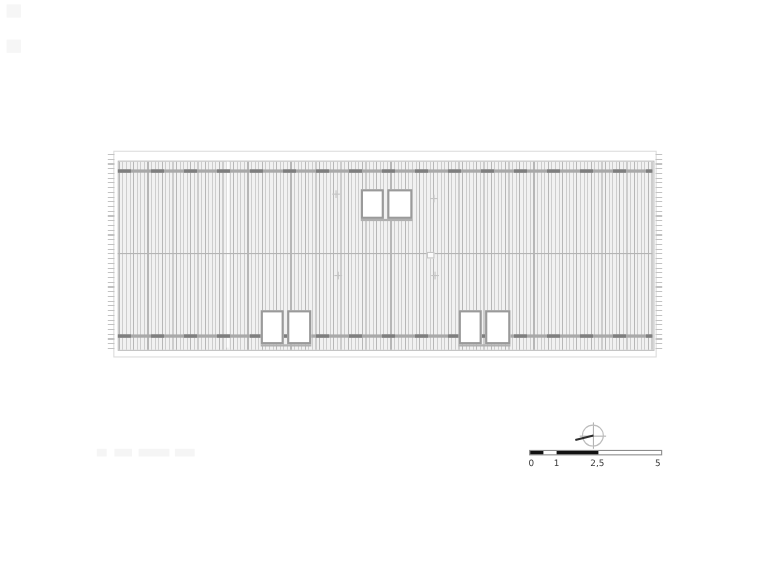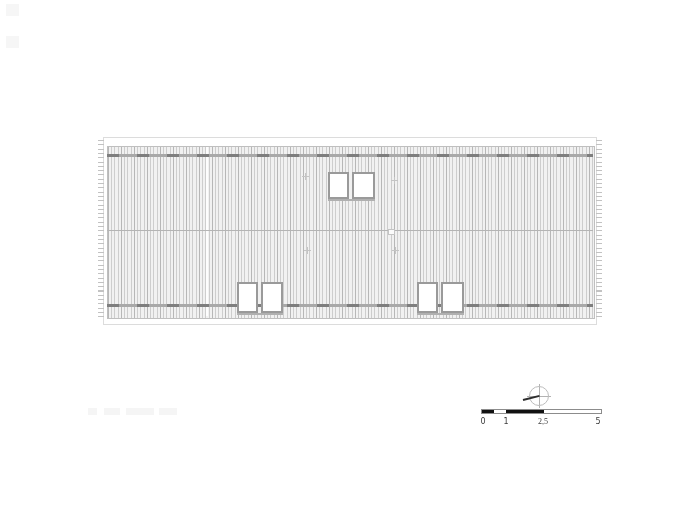--- a/index.html
+++ b/index.html
@@ -42,21 +42,21 @@
   .scalebar{position:absolute;left:481px;top:408px;width:119px;height:22px;}
   .sb-track{position:absolute;left:0;top:1px;width:119px;height:3px;border:1px solid #8c8c8c;
             background:#ffffff;box-sizing:content-box;}
   .sb-seg{position:absolute;top:0;height:3px;background:#111111;}
   .sb-seg1{left:0;width:12px;}
   .sb-seg2{left:24px;width:38px;}
   .sb-labels{position:absolute;left:0;top:9px;width:119px;height:12px;font-size:8px;color:#3a3a3a;}
   .sb-label{position:absolute;transform:translateX(-50%);white-space:nowrap;}
   .sb-l0{left:2px;}
   .sb-l1{left:25px;}
-  .sb-l2{left:62px;font-family:Liberation Serif, serif;}
+  .sb-l2{left:62px;}
   .sb-l3{left:117px;}
 
   
   .compass{position:absolute;left:521px;top:382px;width:34px;height:28px;}
   .compass-circle{position:absolute;left:8px;top:4px;width:20px;height:20px;border:1px solid #bdbdbd;
                   border-radius:50%;box-sizing:border-box;}
   .compass-v{position:absolute;left:18px;top:2px;width:1px;height:24px;background:#b3b3b3;}
   .compass-h{position:absolute;left:6px;top:14px;width:24px;height:1px;background:#b3b3b3;}
   .compass-needle{position:absolute;left:2px;top:17px;width:17px;height:2px;background:#2e2e2e;
                   transform:rotate(-14deg);transform-origin:left center;}

